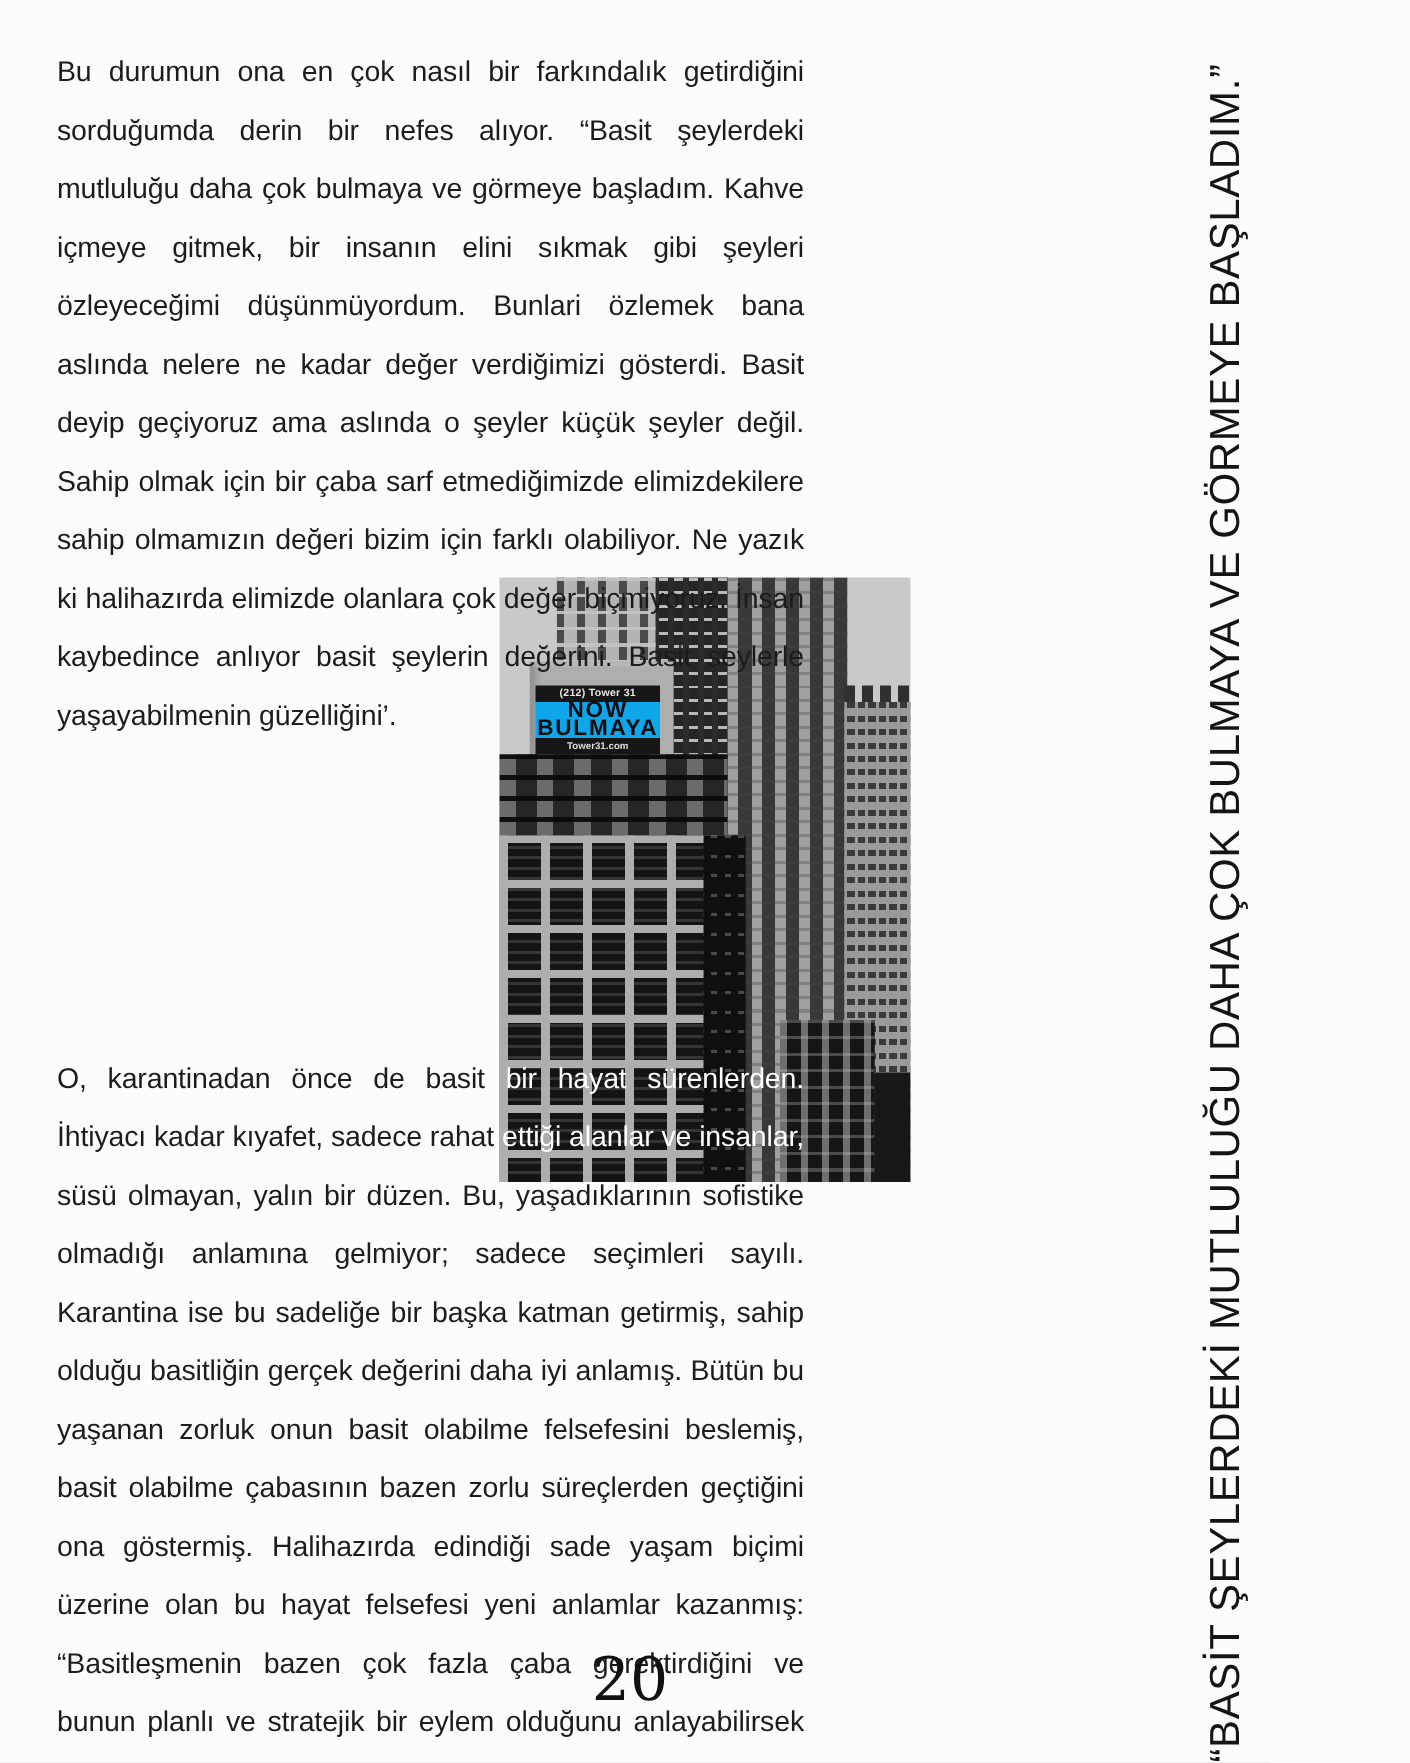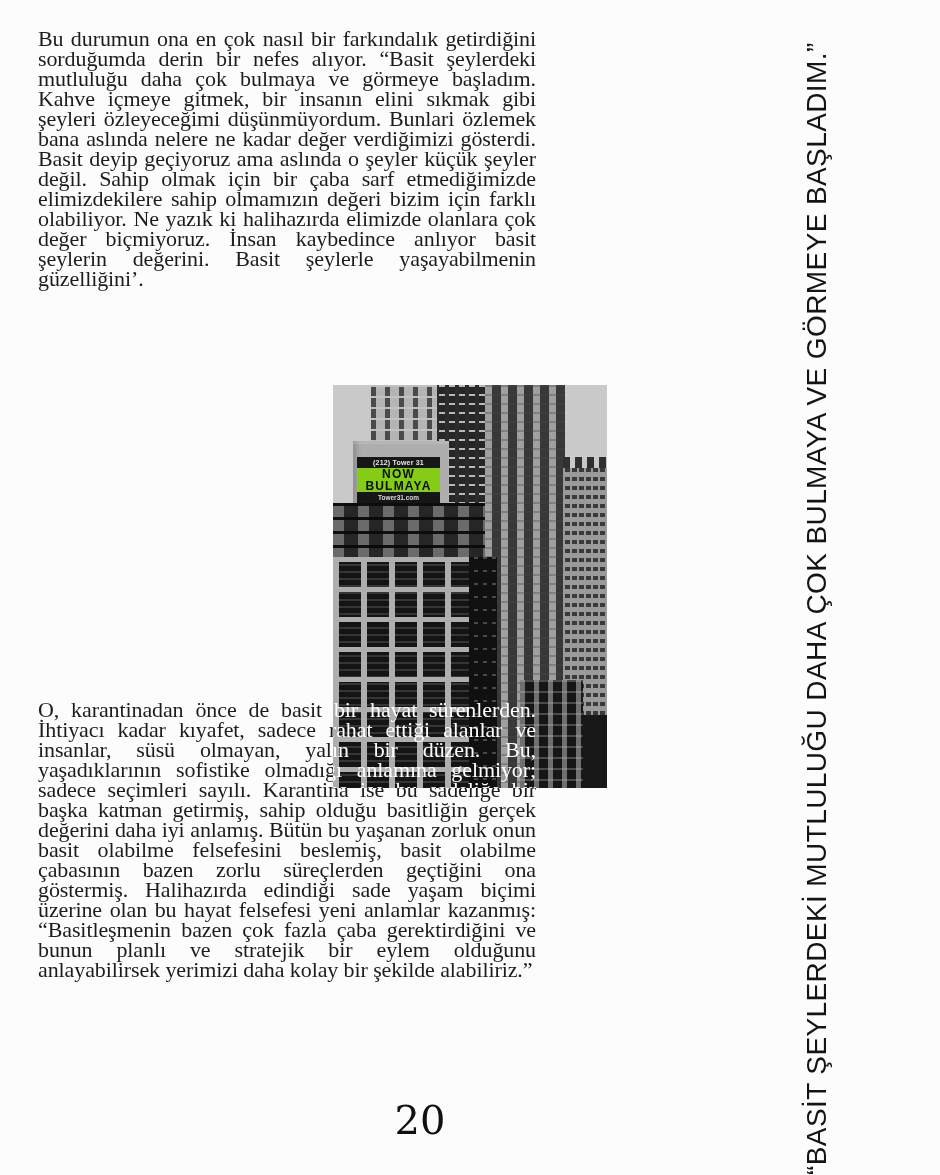--- a/index.html
+++ b/index.html
@@ -6,22 +6,22 @@
   html,body { margin:0; padding:0; background:#e8e8e8; }
   .page {
     position:relative; width:940px; height:1175px;
     background:#fcfcfc; overflow:hidden; margin:0 auto;
     font-family:"Liberation Sans", sans-serif;
   }
 
   
   .para {
     position:absolute; width:498px; margin:0;
-    font-size:22px; line-height:20px; letter-spacing:-0.1px;
-    color:#1c1c1c; text-align:justify; text-align-last:left;font-family:Liberation Serif, serif;
+    font-size:19px; line-height:39px; letter-spacing:-0.1px;
+    color:#1c1c1c; text-align:justify; text-align-last:left;
   }
   .para-top    { left:38px; top:29px; }
   .para-bottom { left:38px; top:700px; }
 
   
   .photo {
     position:absolute; left:333px; top:385px; width:274px; height:403px;
     background:#c9c9c9; overflow:hidden;
   }
   .b { position:absolute; }
@@ -52,21 +52,21 @@
     background-image:
       repeating-linear-gradient(90deg, #9a9a9a 0 2px, rgba(0,0,0,0) 2px 7px),
       repeating-linear-gradient(180deg, #3a3a3a 0 4px, #9a9a9a 4px 9px);
   }
   .pedestal {
     left:20px; top:56px; width:96px; height:66px; background:#aeaeae;
     box-shadow: inset 4px 0 5px rgba(0,0,0,.18), inset 0 3px 2px rgba(255,255,255,.25);
   }
   .billboard { left:24px; top:72px; width:83px; height:46px; text-align:center; }
   .bb-top  { height:11px; background:#161616; color:#e6e6e6; font-size:7px; line-height:11px; font-weight:bold; letter-spacing:.2px; }
-  .bb-mid  { height:24px; background:#84cc16; color:#0d0d0d; font-weight:bold; font-size:12px; line-height:12px; letter-spacing:1.2px; }
+  .bb-mid  { height:24px; background:#0ea5e9; color:#0d0d0d; font-weight:bold; font-size:15px; line-height:12px; letter-spacing:1.2px; }
   .bb-bot  { height:11px; background:#161616; color:#dcdcdc; font-size:6.5px; line-height:11px; font-weight:bold; }
   .bldg-fore-cornice {
     left:0; top:118px; width:152px; height:54px; background-color:#232323;
     background-image:
       repeating-linear-gradient(180deg, rgba(10,10,10,.95) 0 3px, rgba(0,0,0,0) 3px 14px),
       repeating-linear-gradient(90deg, #6b6b6b 0 11px, #262626 11px 25px);
   }
   .bldg-fore-main {
     left:0; top:172px; width:152px; height:231px; background-color:#141414;
     background-image:

